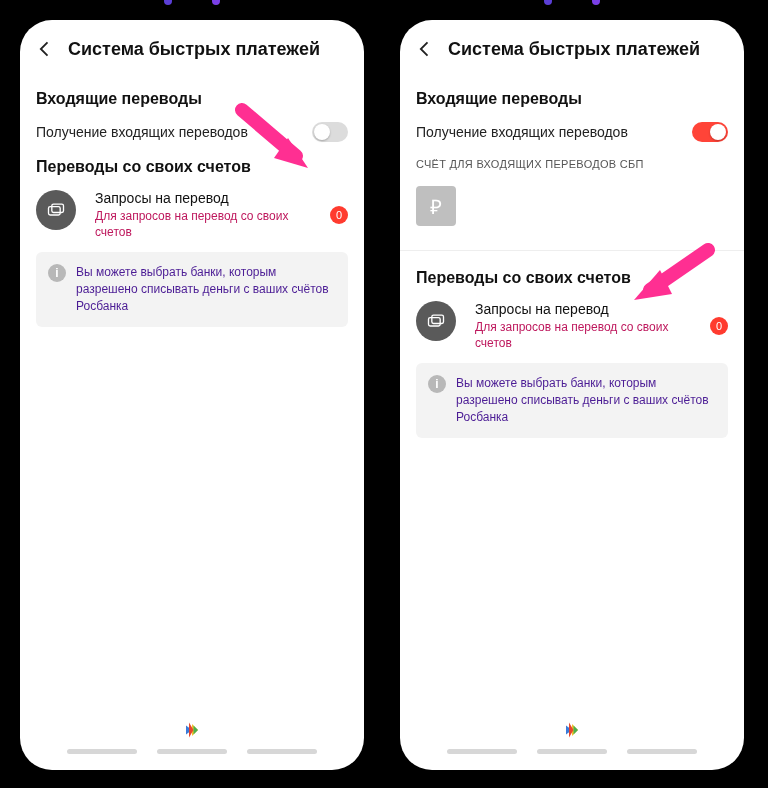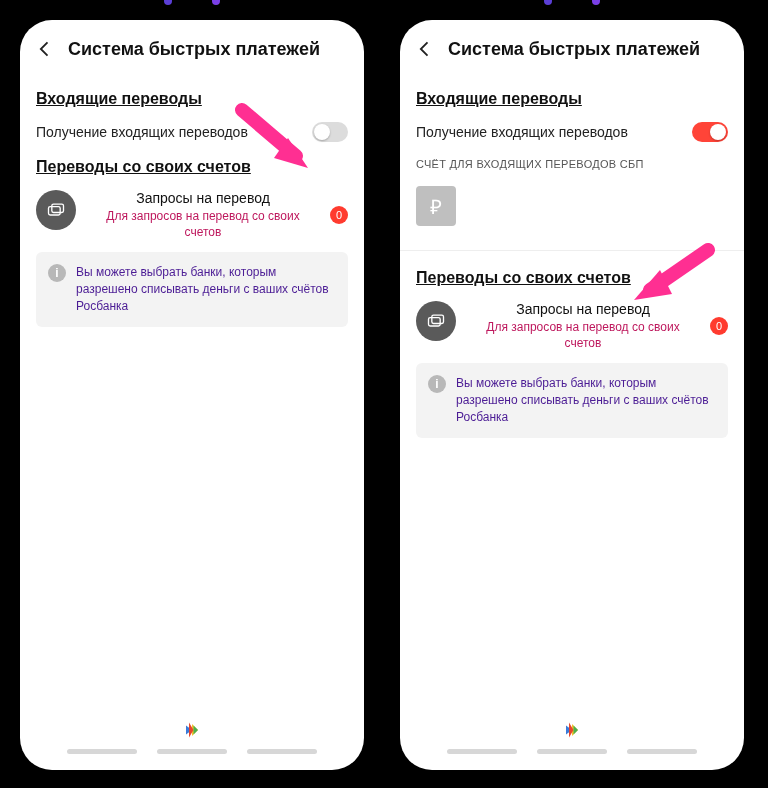--- a/index.html
+++ b/index.html
@@ -57,21 +57,20 @@
     font-size: 18px;
     font-weight: 700;
     color: #111;
   }
   .content { padding: 16px 16px 0 16px; flex: 1; overflow: hidden; }
   .section-h {
     font-size: 16px;
     font-weight: 700;
     color: #111;
     margin-bottom: 14px;
-    text-decoration: underline;
   }
   .row {
     display: flex;
     align-items: center;
     justify-content: space-between;
     margin-bottom: 16px;
   }
   .row-label {
     font-size: 14px;
     color: #222;
@@ -103,21 +102,21 @@
     color: #fff; font-size: 20px;
   }
   .acc-text .acc-name { font-size: 14px; color: #111; }
   .acc-text .acc-num {
     height: 14px; width: 80px; margin-top: 4px;
     background: repeating-linear-gradient(90deg,#cfcfcf 0 6px,#eaeaea 6px 12px);
     filter: blur(1px);
   }
   .divider { height: 1px; background: #eee; margin: 8px -16px 18px -16px; }
   .list-item {
-    display: flex; align-items: flex-start; gap: 19px; margin-bottom: 12px; text-align: center;
+    display: flex; align-items: flex-start; gap: 19px; margin-bottom: 12px;
   }
   .li-icon {
     width: 40px; height: 40px; background: #5a5a5a; border-radius: 50%;
     display: flex; align-items: center; justify-content: center; color: #fff;
     flex: 0 0 auto;
   }
   .li-body { flex: 1; }
   .li-title { font-size: 14px; color: #111; margin-bottom: 2px; }
   .li-sub { font-size: 12px; color: #be185d; line-height: 1.35; }
   .badge {

